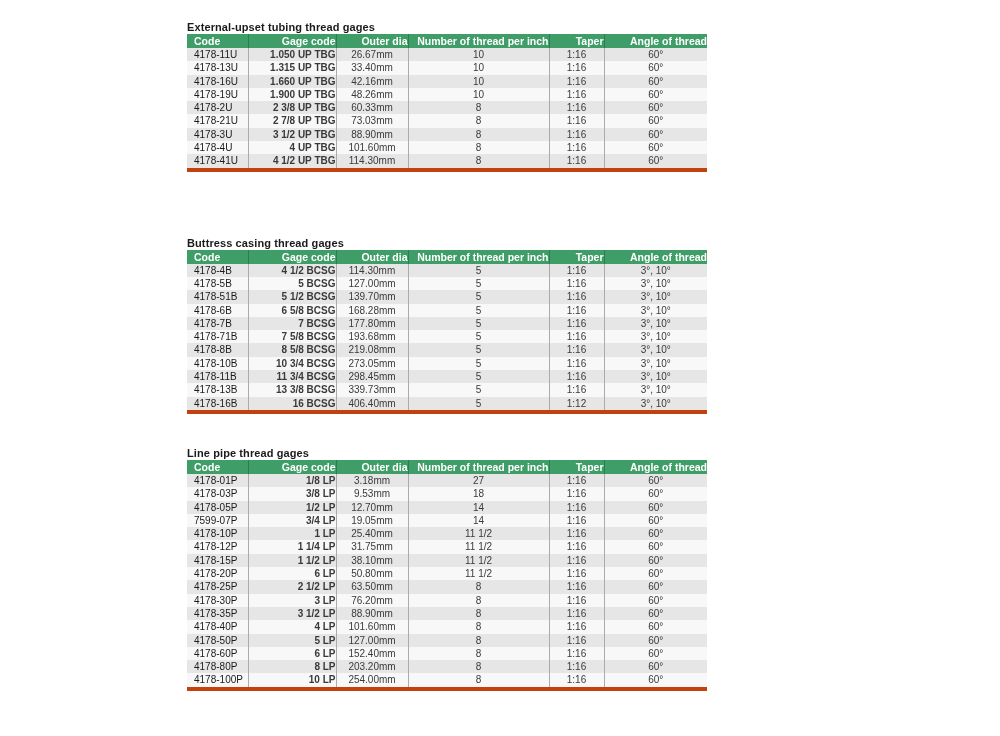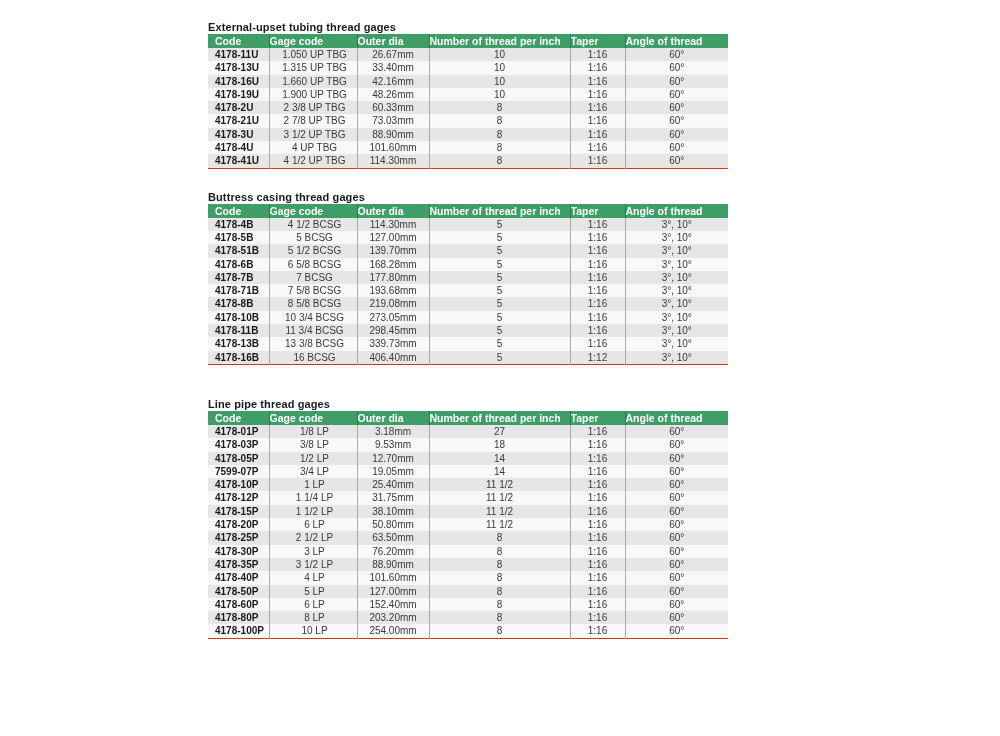--- a/index.html
+++ b/index.html
@@ -6,56 +6,56 @@
     margin: 0;
     padding: 0;
     background: #ffffff;
     width: 1000px;
     height: 736px;
     font-family: "Liberation Sans", sans-serif;
     overflow: hidden;
   }
   .page {
     position: absolute;
-    left: 208px;
+    left: 187px;
     top: 0;
     width: 520px;
   }
   .table-block { margin: 0; }
   .table-block.b1 { margin-top: 21px; }
-  .table-block.b2 { margin-top: 22px; }
+  .table-block.b2 { margin-top: 65px; }
   .table-block.b3 { margin-top: 33px; }
   .tbl-title {
     font-size: 11px;
     font-weight: 700;
     color: #1a1a1a;
     line-height: 13px;
     letter-spacing: 0.1px;
   }
   table.spec {
     border-collapse: collapse;
     table-layout: fixed;
     width: 520px;
-    border-bottom: 1px solid #c2410c;
+    border-bottom: 4px solid #c2410c;
   }
   table.spec col.c0 { width: 61px; }
   table.spec col.c1 { width: 88px; }
   table.spec col.c2 { width: 72px; }
   table.spec col.c3 { width: 141px; }
   table.spec col.c4 { width: 55px; }
   table.spec col.c5 { width: 103px; }
   table.spec thead th {
     background: #3f9d68;
     color: #ffffff;
     font-size: 10.5px;
     font-weight: 700;
     height: 14px;
     line-height: 14px;
     padding: 0;
-    text-align: left;
+    text-align: right;
     border-left: 1px solid #2d7b50;
     white-space: nowrap;
     overflow: hidden;
   }
   table.spec thead th:first-child {
     border-left: none;
     text-align: left;
     padding-left: 7px;
   }
   table.spec tbody td {
@@ -66,26 +66,27 @@
     padding: 0;
     text-align: center;
     border-left: 1px solid #ababab;
     white-space: nowrap;
     overflow: hidden;
   }
   table.spec tbody td:first-child {
     border-left: none;
     text-align: left;
     padding-left: 7px;
-    font-weight: 700;
+    font-weight: 400;
     color: #1a1a1a;
   }
   table.spec tbody td:nth-child(2) {
-    text-align: center;
+    text-align: right;
     padding-left: 3px;
+    font-weight: bold;
   }
   table.spec tbody tr:nth-child(odd) td { background: #e6e6e6; }
   table.spec tbody tr:nth-child(even) td { background: #f8f8f8; }
 </style>
 </head>
 <body>
 
 <div class="page">
 
   <div class="table-block b1">

